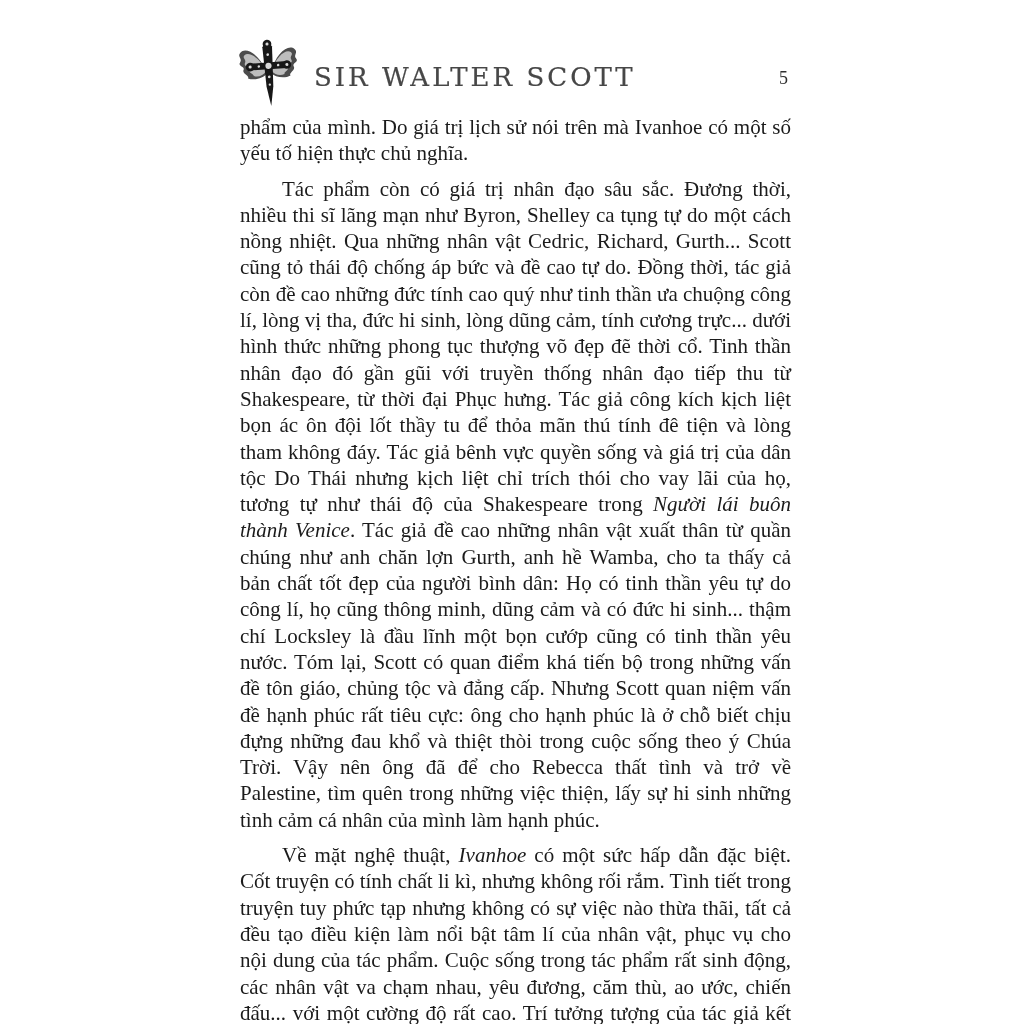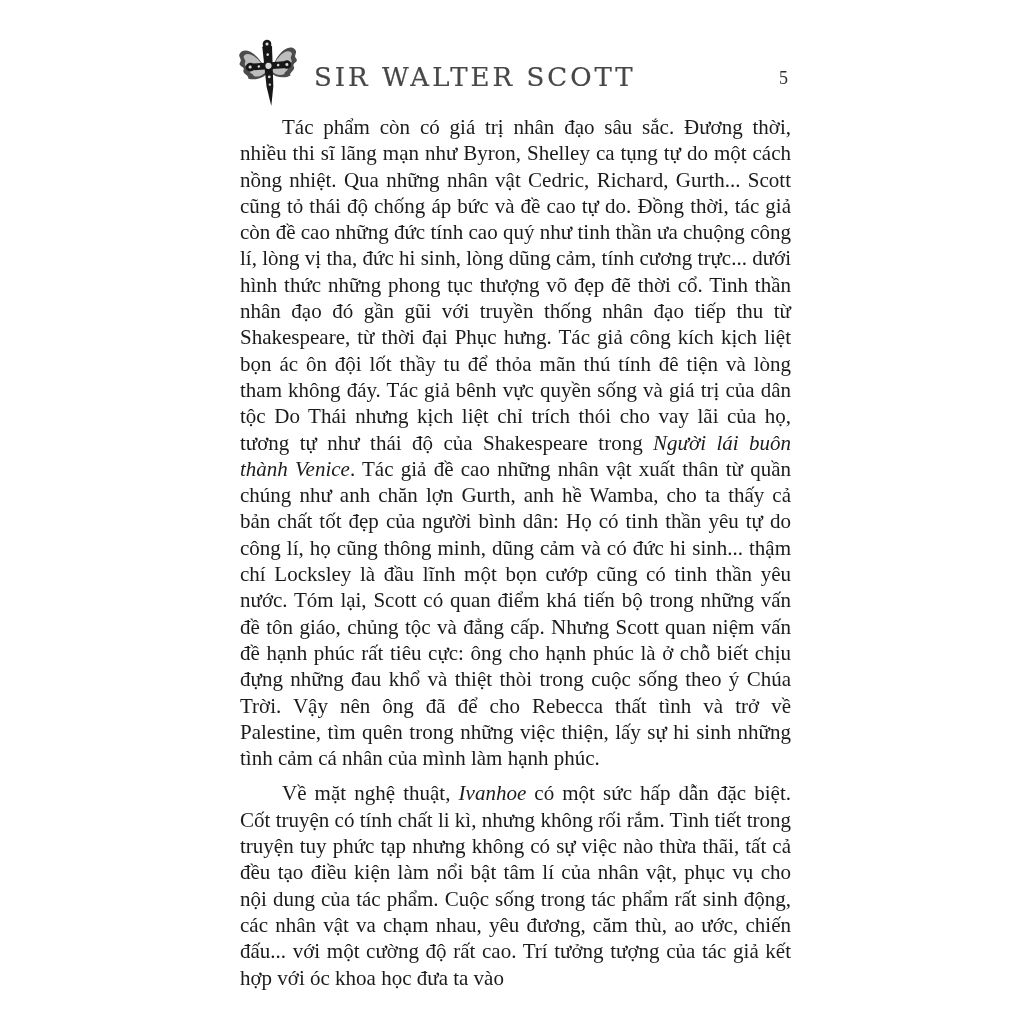--- a/index.html
+++ b/index.html
@@ -91,17 +91,18 @@
           <circle cx="22" cy="28.5" r="1.3" fill="#d9d9d9"></circle>
           <circle cx="42" cy="28.5" r="1.3" fill="#d9d9d9"></circle>
         </g>
       </svg>
     </span>
     <span class="header-title">SIR WALTER SCOTT</span>
     <span class="page-number">5</span>
   </div>
 
   <div class="body-text">
+      <p><span>phẩm của mình. Do giá trị lịch sử nói trên mà Ivanhoe có một số yếu tố hiện thực chủ nghĩa.</span></p>
       <p class="indent"><span>Tác phẩm còn có giá trị nhân đạo sâu sắc. Đương thời, nhiều thi sĩ lãng mạn như Byron, Shelley ca tụng tự do một cách nồng nhiệt. Qua những nhân vật Cedric, Richard, Gurth... Scott cũng tỏ thái độ chống áp bức và đề cao tự do. Đồng thời, tác giả còn đề cao những đức tính cao quý như tinh thần ưa chuộng công lí, lòng vị tha, đức hi sinh, lòng dũng cảm, tính cương trực... dưới hình thức những phong tục thượng võ đẹp đẽ thời cổ. Tinh thần nhân đạo đó gần gũi với truyền thống nhân đạo tiếp thu từ Shakespeare, từ thời đại Phục hưng. Tác giả công kích kịch liệt bọn ác ôn đội lốt thầy tu để thỏa mãn thú tính đê tiện và lòng tham không đáy. Tác giả bênh vực quyền sống và giá trị của dân tộc Do Thái nhưng kịch liệt chỉ trích thói cho vay lãi của họ, tương tự như thái độ của Shakespeare trong </span><span class="seg-italic">Người lái buôn thành Venice</span><span>. Tác giả đề cao những nhân vật xuất thân từ quần chúng như anh chăn lợn Gurth, anh hề Wamba, cho ta thấy cả bản chất tốt đẹp của người bình dân: Họ có tinh thần yêu tự do công lí, họ cũng thông minh, dũng cảm và có đức hi sinh... thậm chí Locksley là đầu lĩnh một bọn cướp cũng có tinh thần yêu nước. Tóm lại, Scott có quan điểm khá tiến bộ trong những vấn đề tôn giáo, chủng tộc và đẳng cấp. Nhưng Scott quan niệm vấn đề hạnh phúc rất tiêu cực: ông cho hạnh phúc là ở chỗ biết chịu đựng những đau khổ và thiệt thòi trong cuộc sống theo ý Chúa Trời. Vậy nên ông đã để cho Rebecca thất tình và trở về Palestine, tìm quên trong những việc thiện, lấy sự hi sinh những tình cảm cá nhân của mình làm hạnh phúc.</span></p>
       <p class="indent"><span>Về mặt nghệ thuật, </span><span class="seg-italic">Ivanhoe</span><span> có một sức hấp dẫn đặc biệt. Cốt truyện có tính chất li kì, nhưng không rối rắm. Tình tiết trong truyện tuy phức tạp nhưng không có sự việc nào thừa thãi, tất cả đều tạo điều kiện làm nổi bật tâm lí của nhân vật, phục vụ cho nội dung của tác phẩm. Cuộc sống trong tác phẩm rất sinh động, các nhân vật va chạm nhau, yêu đương, căm thù, ao ước, chiến đấu... với một cường độ rất cao. Trí tưởng tượng của tác giả kết hợp với óc khoa học đưa ta vào</span></p>
     </div>
 
 </div>
 
 </body></html>

